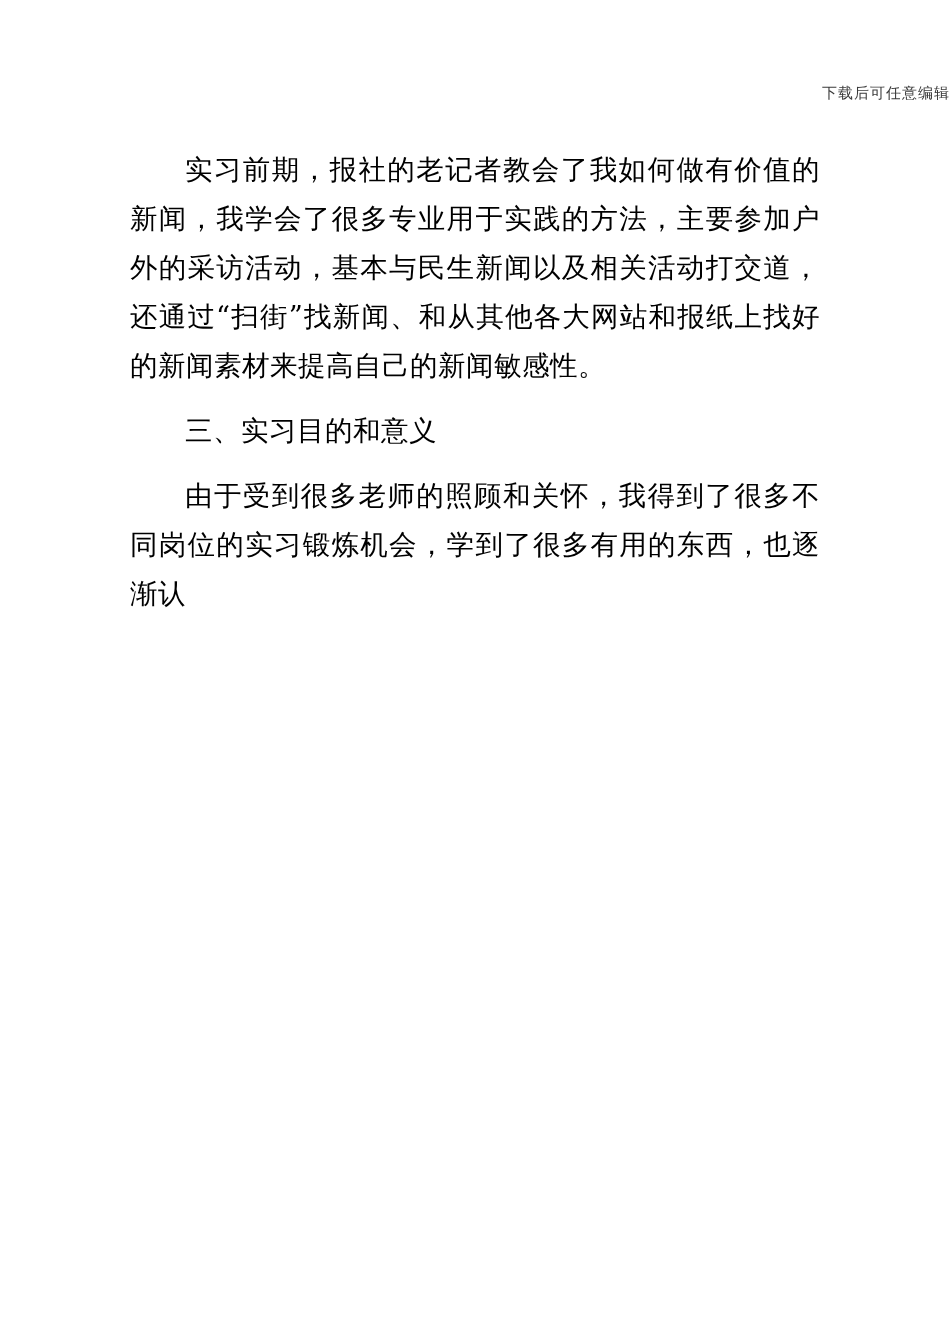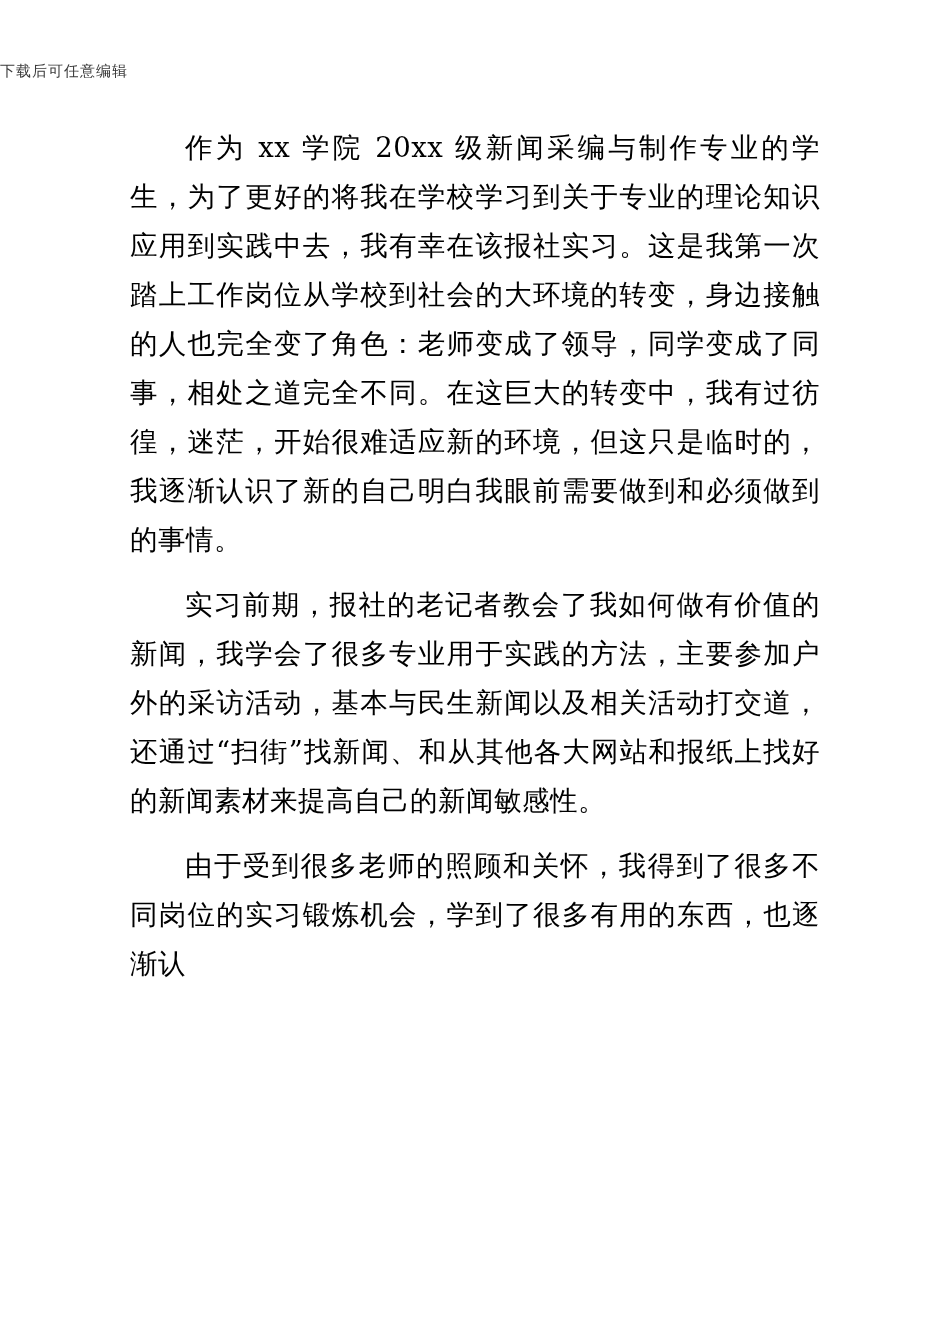--- a/index.html
+++ b/index.html
@@ -16,25 +16,25 @@
     overflow: hidden;
   }
   .page {
     width: 950px;
     height: 1344px;
     box-sizing: border-box;
     padding: 0;
     position: relative;
   }
   .header-note {
-    text-align: left;
+    text-align: right;
     font-size: 15px;
     color: #3a3a3a;
     letter-spacing: 1px;
-    padding-top: 62px;
+    padding-top: 84px;
     font-family: "DejaVu Serif", "Liberation Serif", serif;
   }
   .body-wrap {
     margin: 0 auto;
     width: 690px;
     padding-top: 42px;
   }
   p.para {
     margin: 0 0 0 0;
     font-size: 27.5px;
@@ -50,18 +50,18 @@
   }
 </style>
 </head>
 <body>
 
 <div class="page">
 
   <div class="header-note">下载后可任意编辑</div>
 
   <div class="body-wrap">
-    <p class="para">作为 xx 学院 20xx 级新闻采编与制作专业的学生，为了更好的将我在学校学习到关于专业的理论知识应用到实践中去，我有幸在该报社实习。这是我第一次踏上工作岗位从学校到社会的大环境的转变，身边接触的人也完全变了角色：老师变成了领导，同学变成了同事，相处之道完全不同。在这巨大的转变中，我有过彷徨，迷茫，开始很难适应新的环境，但这只是临时的，我逐渐认识了新的自己明白我眼前需要做到和必须做到的事情。</p>
     <p class="para">实习前期，报社的老记者教会了我如何做有价值的新闻，我学会了很多专业用于实践的方法，主要参加户外的采访活动，基本与民生新闻以及相关活动打交道，还通过“扫街”找新闻、和从其他各大网站和报纸上找好的新闻素材来提高自己的新闻敏感性。</p>
+    <p class="para">三、实习目的和意义</p>
     <p class="para">由于受到很多老师的照顾和关怀，我得到了很多不同岗位的实习锻炼机会，学到了很多有用的东西，也逐渐认</p>
   </div>
 
 </div>
 
 </body></html>

